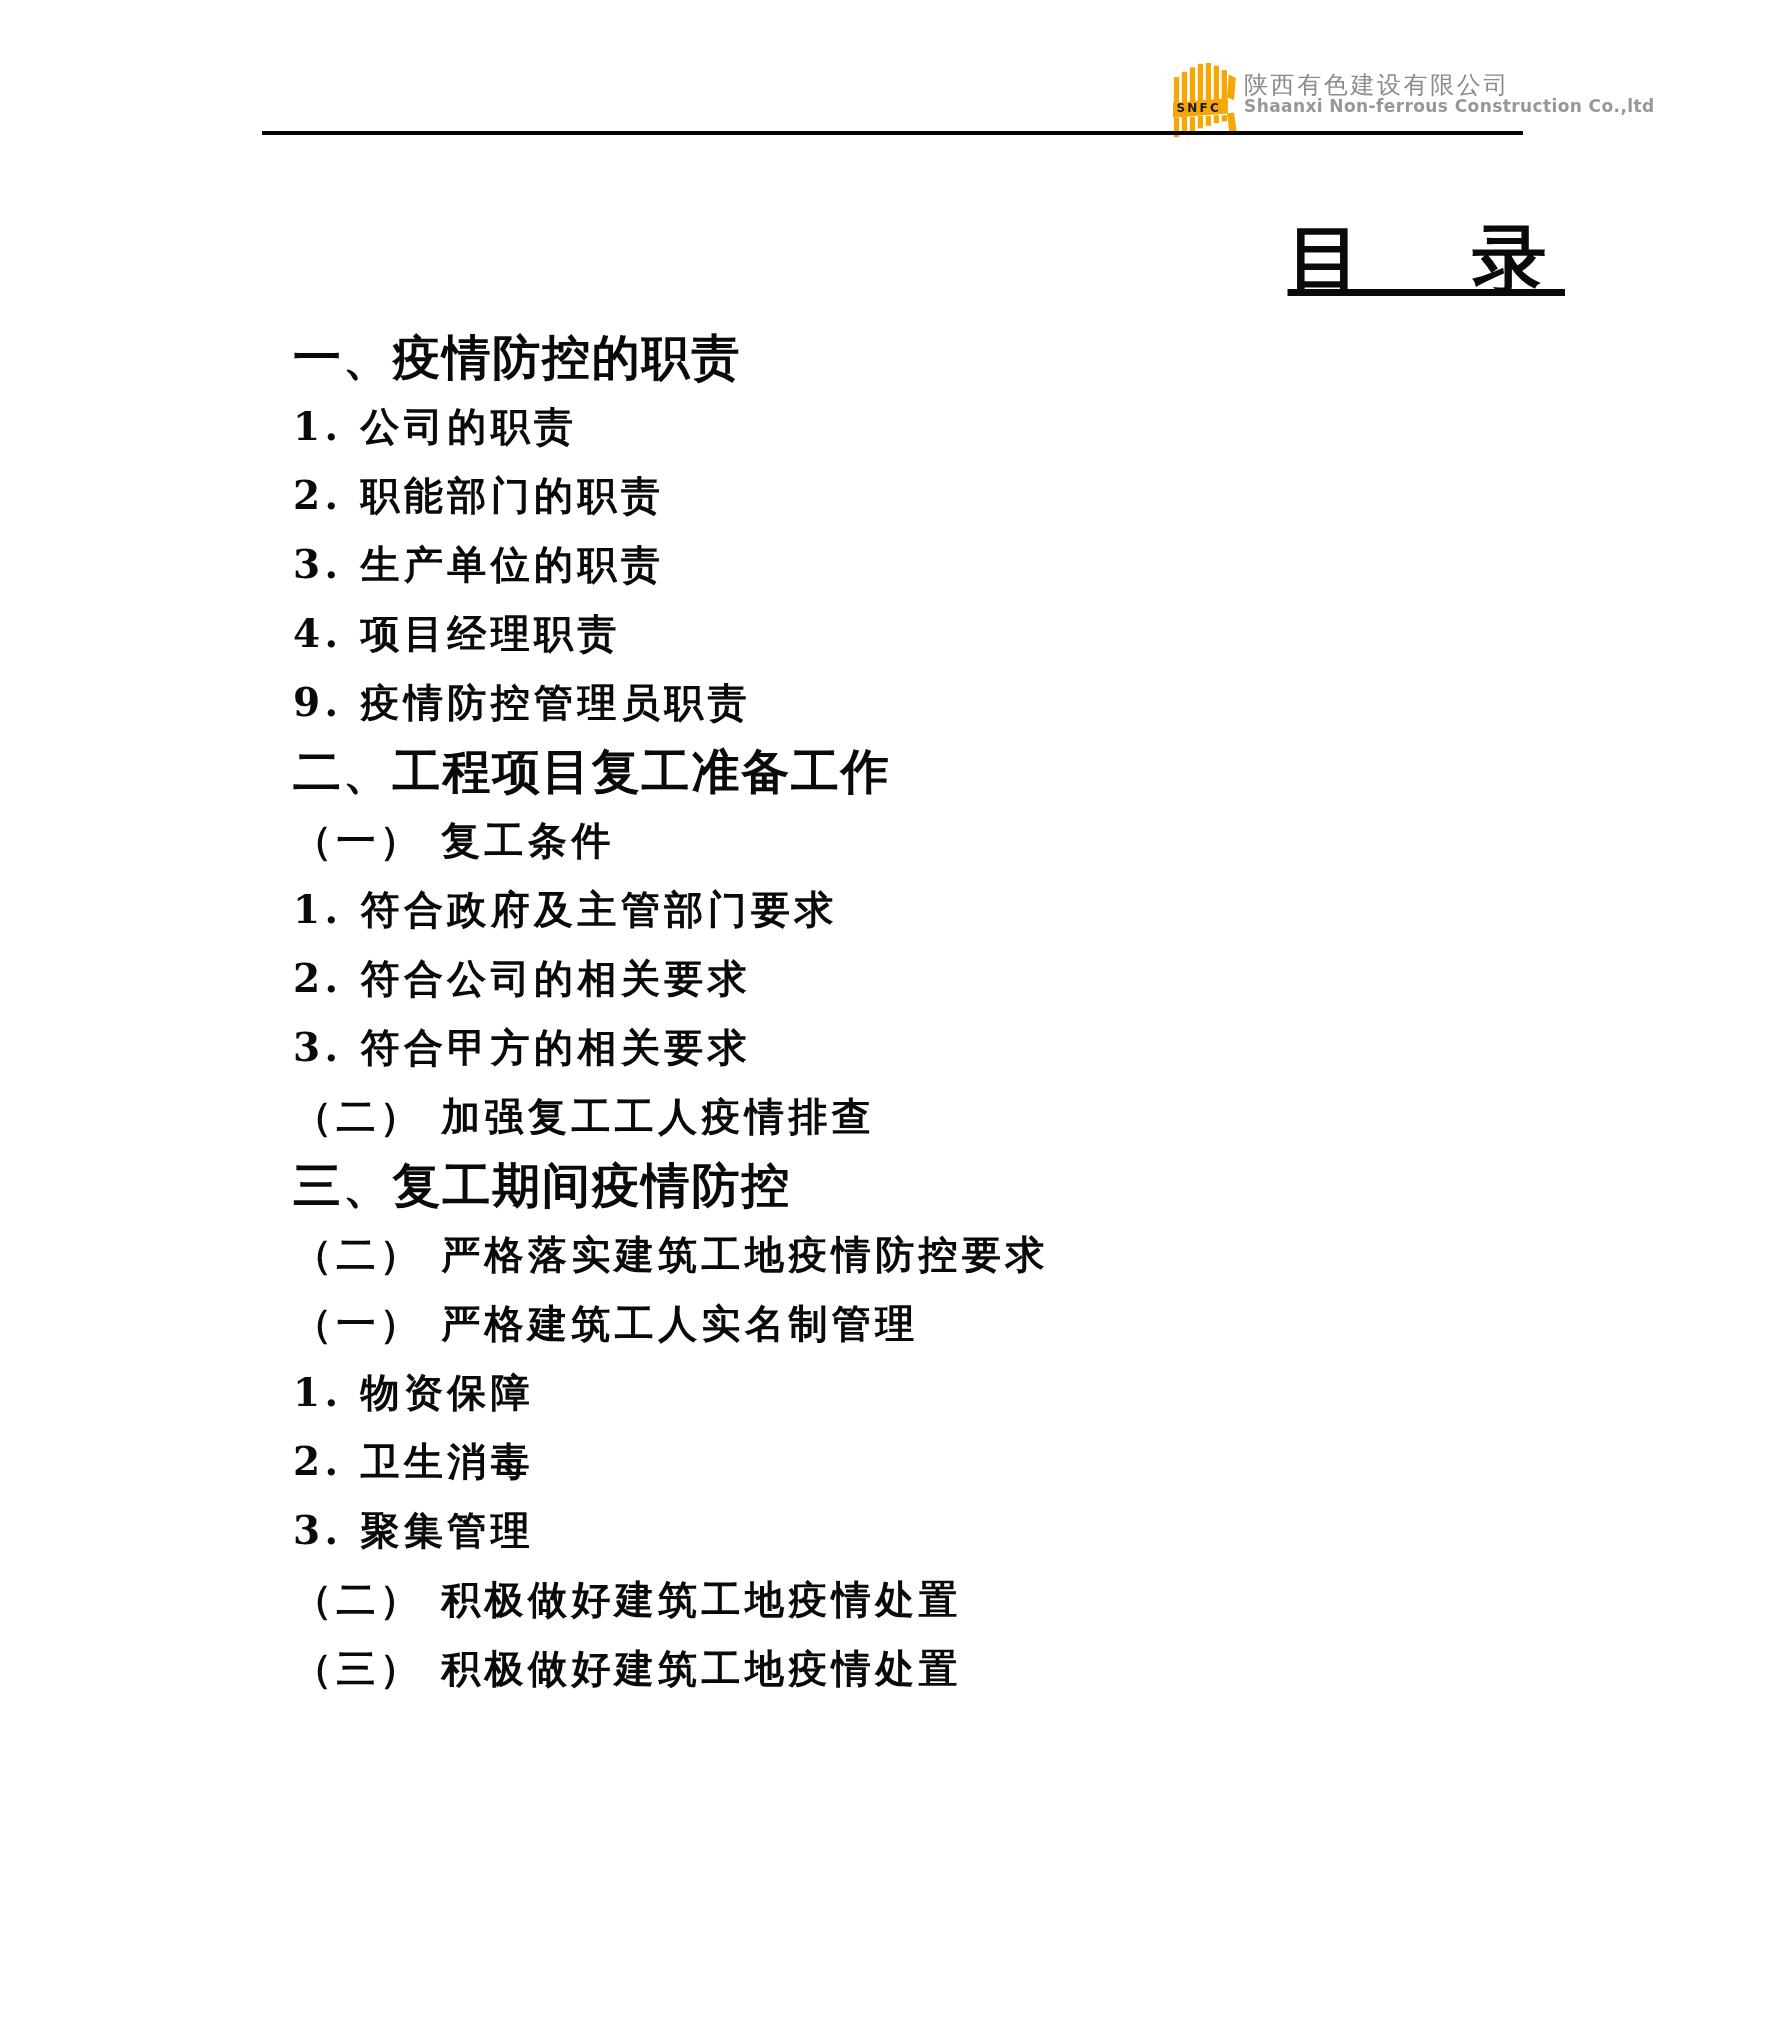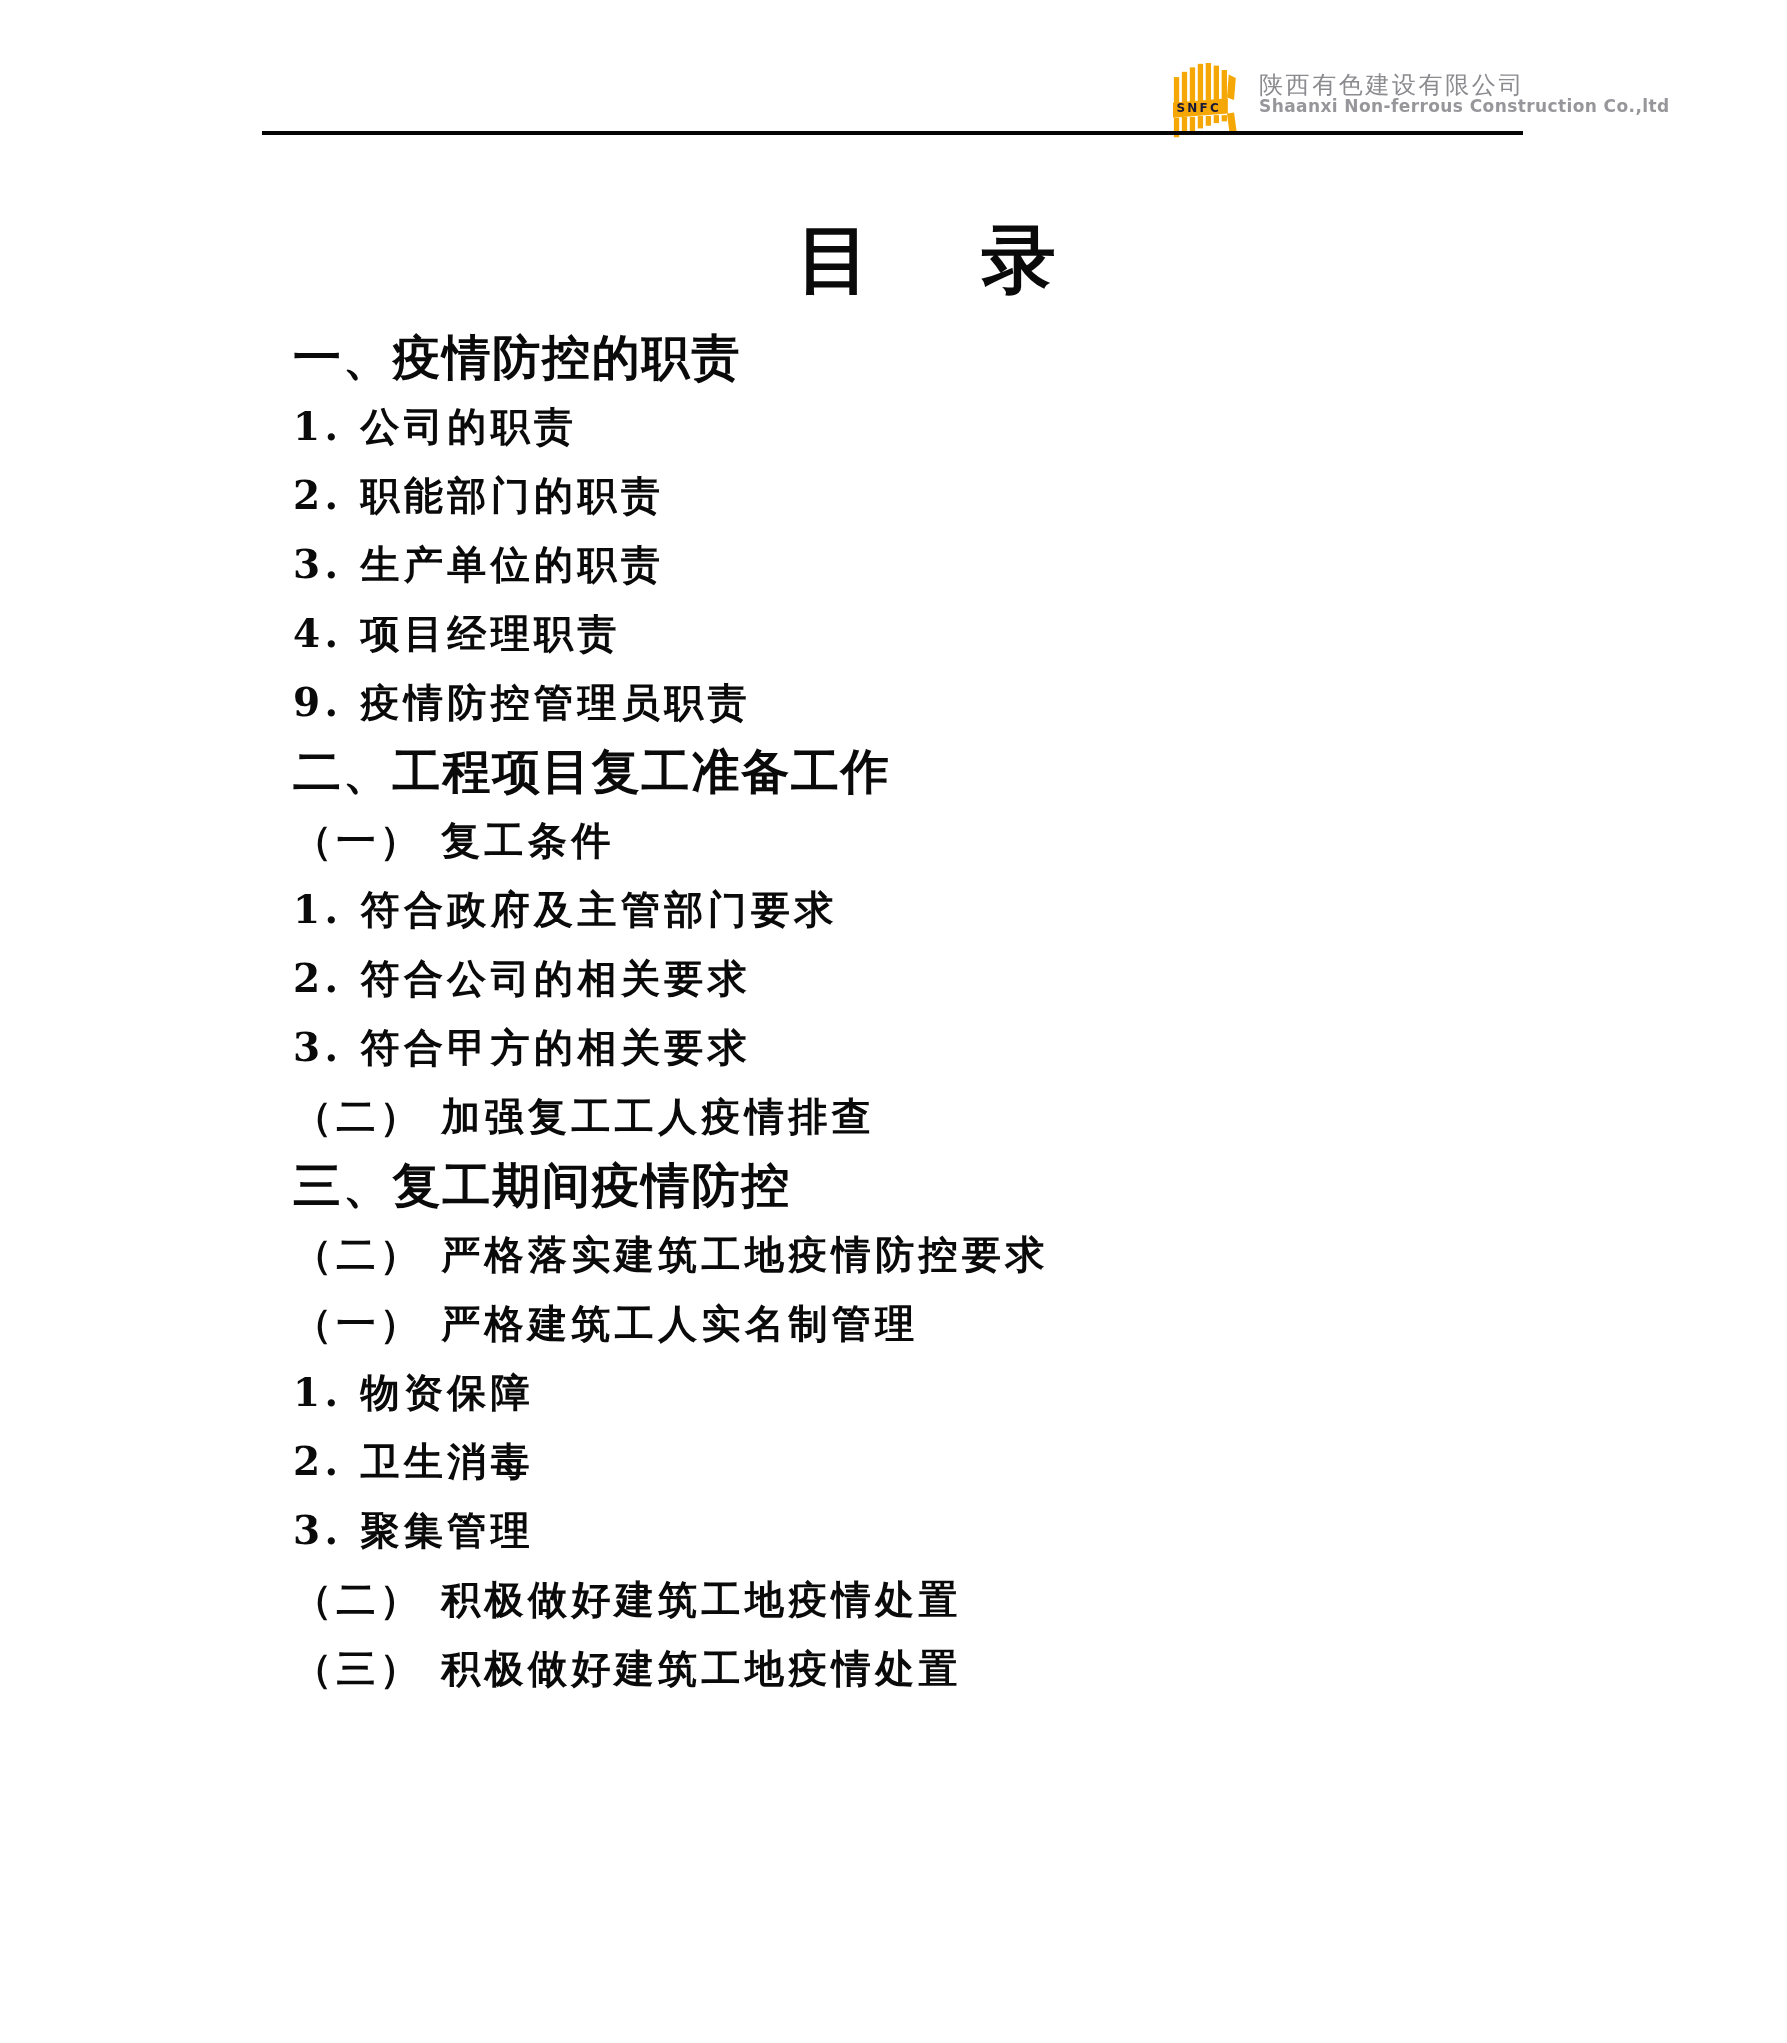--- a/index.html
+++ b/index.html
@@ -24,21 +24,21 @@
     top: 62px;
     display: flex;
     align-items: flex-start;
   }
   .logo-icon {
     width: 69px;
     height: 78px;
     flex: 0 0 auto;
   }
   .logo-text {
-    margin-left: 17px;
+    margin-left: 2px;
     padding-top: 10.6px;
   }
   .company-zh {
     font-size: 24px;
     line-height: 25px;
     color: #8b8b8f;
     letter-spacing: 2.6px;
     font-weight: 400;
     white-space: nowrap;
   }
@@ -59,28 +59,29 @@
     height: 4.4px;
     background: #050505;
   }
   
   .doc-title {
     position: absolute;
     left: 306px;
     top: 212px;
     width: 1259px;
     margin: 0;
-    text-align: center;
+    text-align: right;
     font-family: "DejaVu Serif", serif;
     font-size: 74px;
     line-height: 94px;
     font-weight: 700;
     letter-spacing: 18.5px;
     color: #0a0a0a;
     white-space: pre;
+    text-decoration: underline;
   }
   
   .toc-list {
     position: absolute;
     left: 293px;
     top: 323px;
     width: 1235px;
     text-align: right;
   }
   .toc-row {

